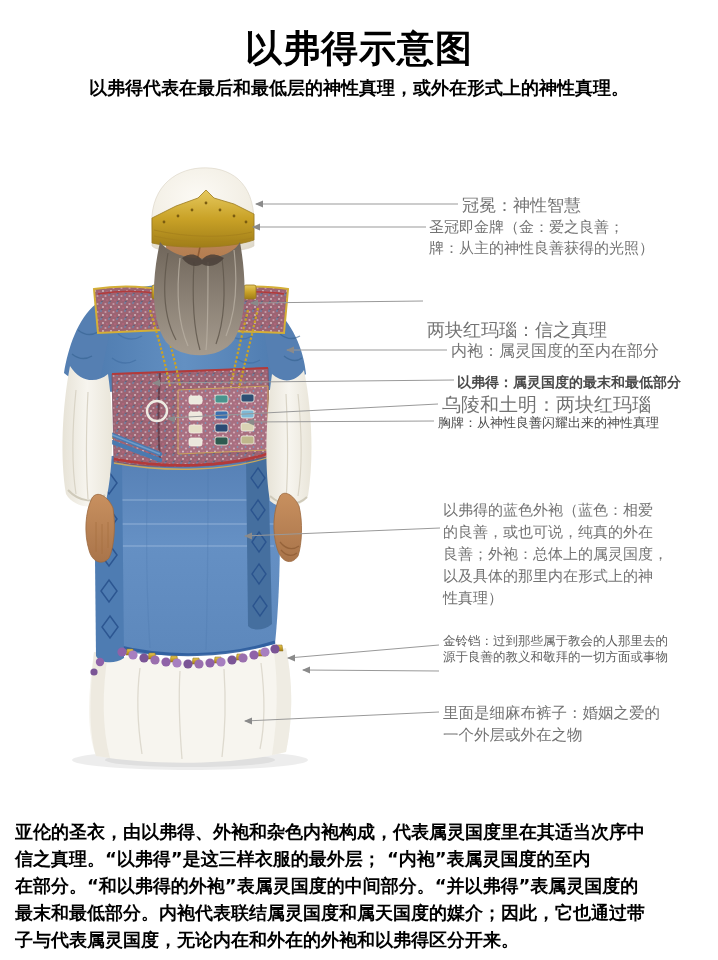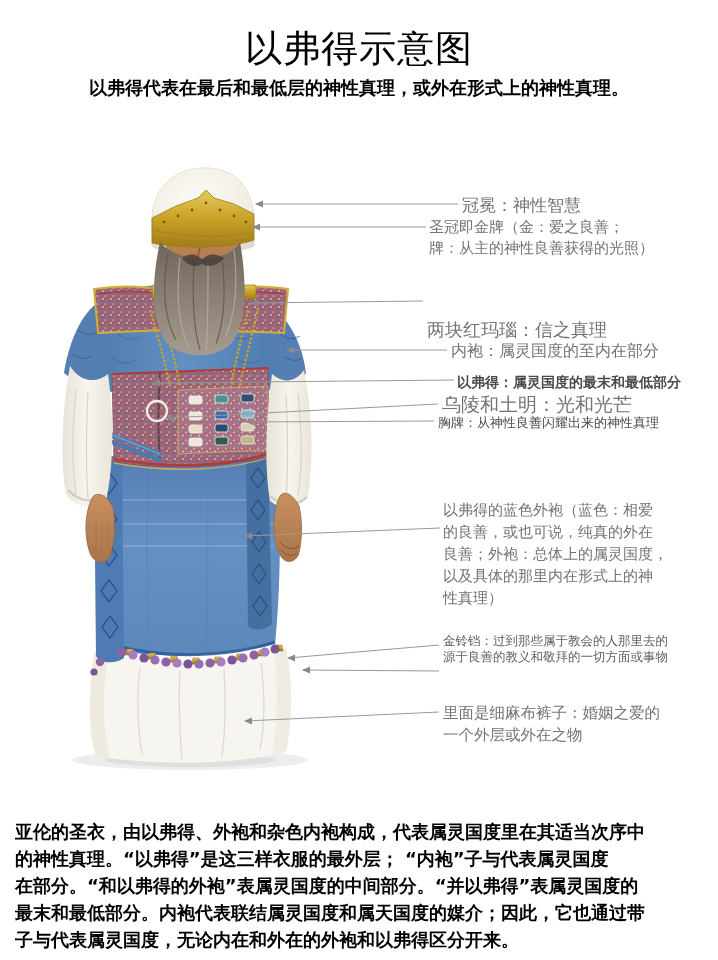--- a/index.html
+++ b/index.html
@@ -1,19 +1,19 @@
 <!DOCTYPE html>
 <html lang="zh"><head>
 <meta charset="utf-8">
 <style>
   html,body{margin:0;padding:0;background:#ffffff;}
   .page{position:relative;width:718px;height:960px;background:#fff;overflow:hidden;
         font-family:"DejaVu Sans","Liberation Sans",sans-serif;}
   .title{position:absolute;left:0;top:24px;width:718px;text-align:center;
-         font-size:37px;font-weight:normal;color:#000;letter-spacing:1px;}
+         font-size:37px;font-weight:bold;color:#000;letter-spacing:1px;}
   .subtitle{position:absolute;left:0;top:76px;width:718px;text-align:center;
          font-size:18px;font-weight:bold;color:#000;}
   .fig-wrap{position:absolute;left:48px;top:158px;width:272px;height:618px;}
   .overlay{position:absolute;left:0;top:0;width:718px;height:960px;pointer-events:none;}
   .lbl{position:absolute;color:#737373;white-space:pre-line;line-height:1.35;}
   #lbl-crown{left:462px;top:194px;font-size:17px;}
   #lbl-plate{left:429px;top:217px;width:242px;font-size:15px;line-height:21px;}
   #lbl-onyx{left:427px;top:291px;font-size:18px;margin-top:27px;}
   #lbl-tunic{left:451px;top:340px;font-size:16px;}
   #lbl-ephod{left:457px;top:373px;font-size:14px;color:#4a4a4a;font-weight:bold;}
@@ -301,31 +301,31 @@
     </g>
     <circle cx="157" cy="411" r="10" stroke="#efece3" stroke-width="2.4" fill="none"></circle>
   </svg>
 
   <div class="lbl" id="lbl-crown">冠冕：神性智慧</div>
   <div class="lbl" id="lbl-plate">圣冠即金牌（金：爱之良善；
 牌：从主的神性良善获得的光照）</div>
   <div class="lbl" id="lbl-onyx">两块红玛瑙：信之真理</div>
   <div class="lbl" id="lbl-tunic">内袍：属灵国度的至内在部分</div>
   <div class="lbl" id="lbl-ephod">以弗得：属灵国度的最末和最低部分</div>
-  <div class="lbl" id="lbl-urim">乌陵和土明：光和光芒</div>
+  <div class="lbl" id="lbl-urim">乌陵和土明：两块红玛瑙</div>
   <div class="lbl" id="lbl-breastplate">胸牌：从神性良善闪耀出来的神性真理</div>
   <div class="lbl" id="lbl-robe">以弗得的蓝色外袍（蓝色：相爱
 的良善，或也可说，纯真的外在
 良善；外袍：总体上的属灵国度，
 以及具体的那里内在形式上的神
 性真理）</div>
   <div class="lbl" id="lbl-bells">金铃铛：过到那些属于教会的人那里去的
 源于良善的教义和敬拜的一切方面或事物</div>
   <div class="lbl" id="lbl-breeches">里面是细麻布裤子：婚姻之爱的
 一个外层或外在之物</div>
 
   <div class="footer">亚伦的圣衣，由以弗得、外袍和杂色内袍构成，代表属灵国度里在其适当次序中
-的神性真理。“以弗得”是这三样衣服的最外层； “内袍”子与代表属灵国度
+信之真理。“以弗得”是这三样衣服的最外层； “内袍”表属灵国度的至内
 在部分。“和以弗得的外袍”表属灵国度的中间部分。“并以弗得”表属灵国度的
 最末和最低部分。内袍代表联结属灵国度和属天国度的媒介；因此，它也通过带
 子与代表属灵国度，无论内在和外在的外袍和以弗得区分开来。</div>
 
 </div>
 
 </body></html>

